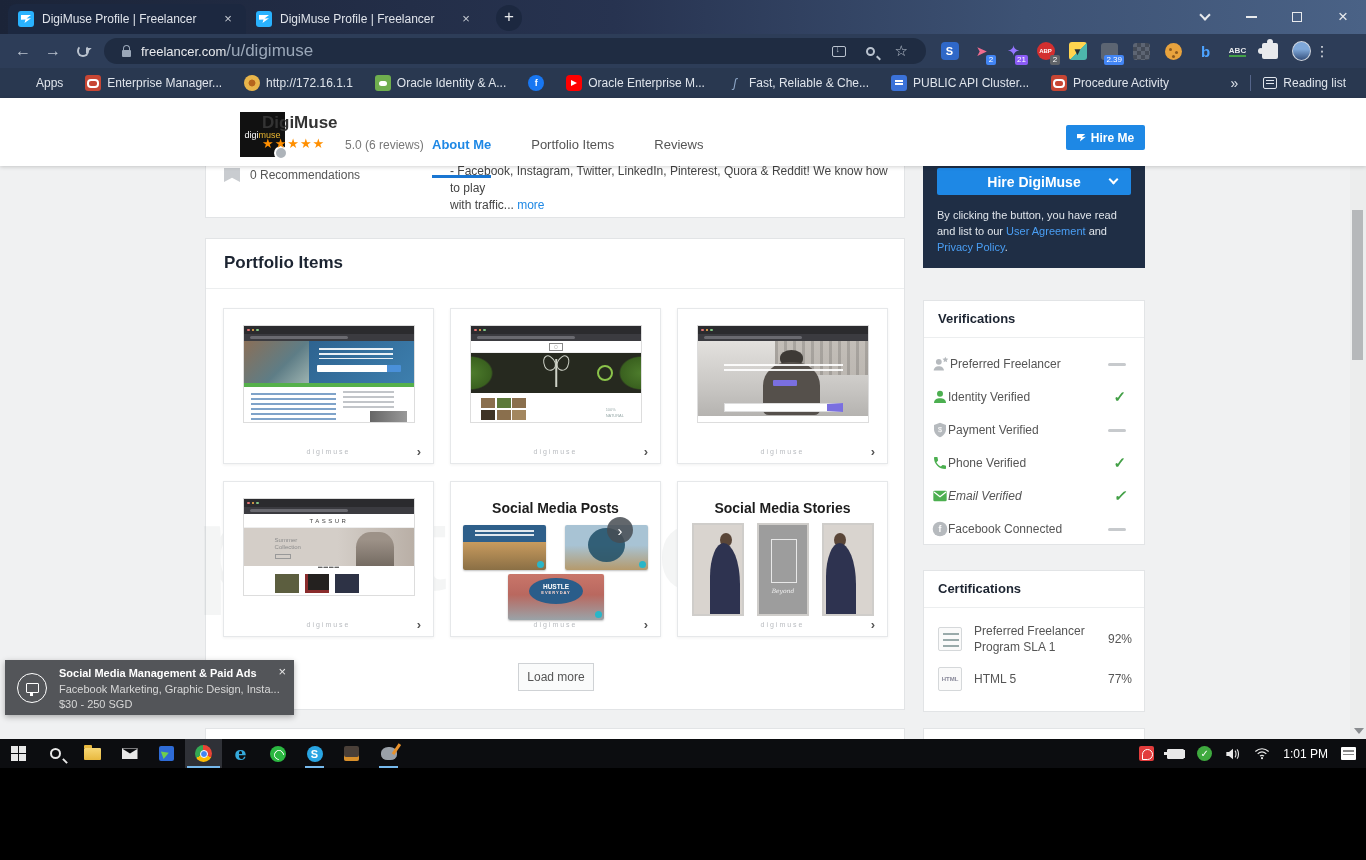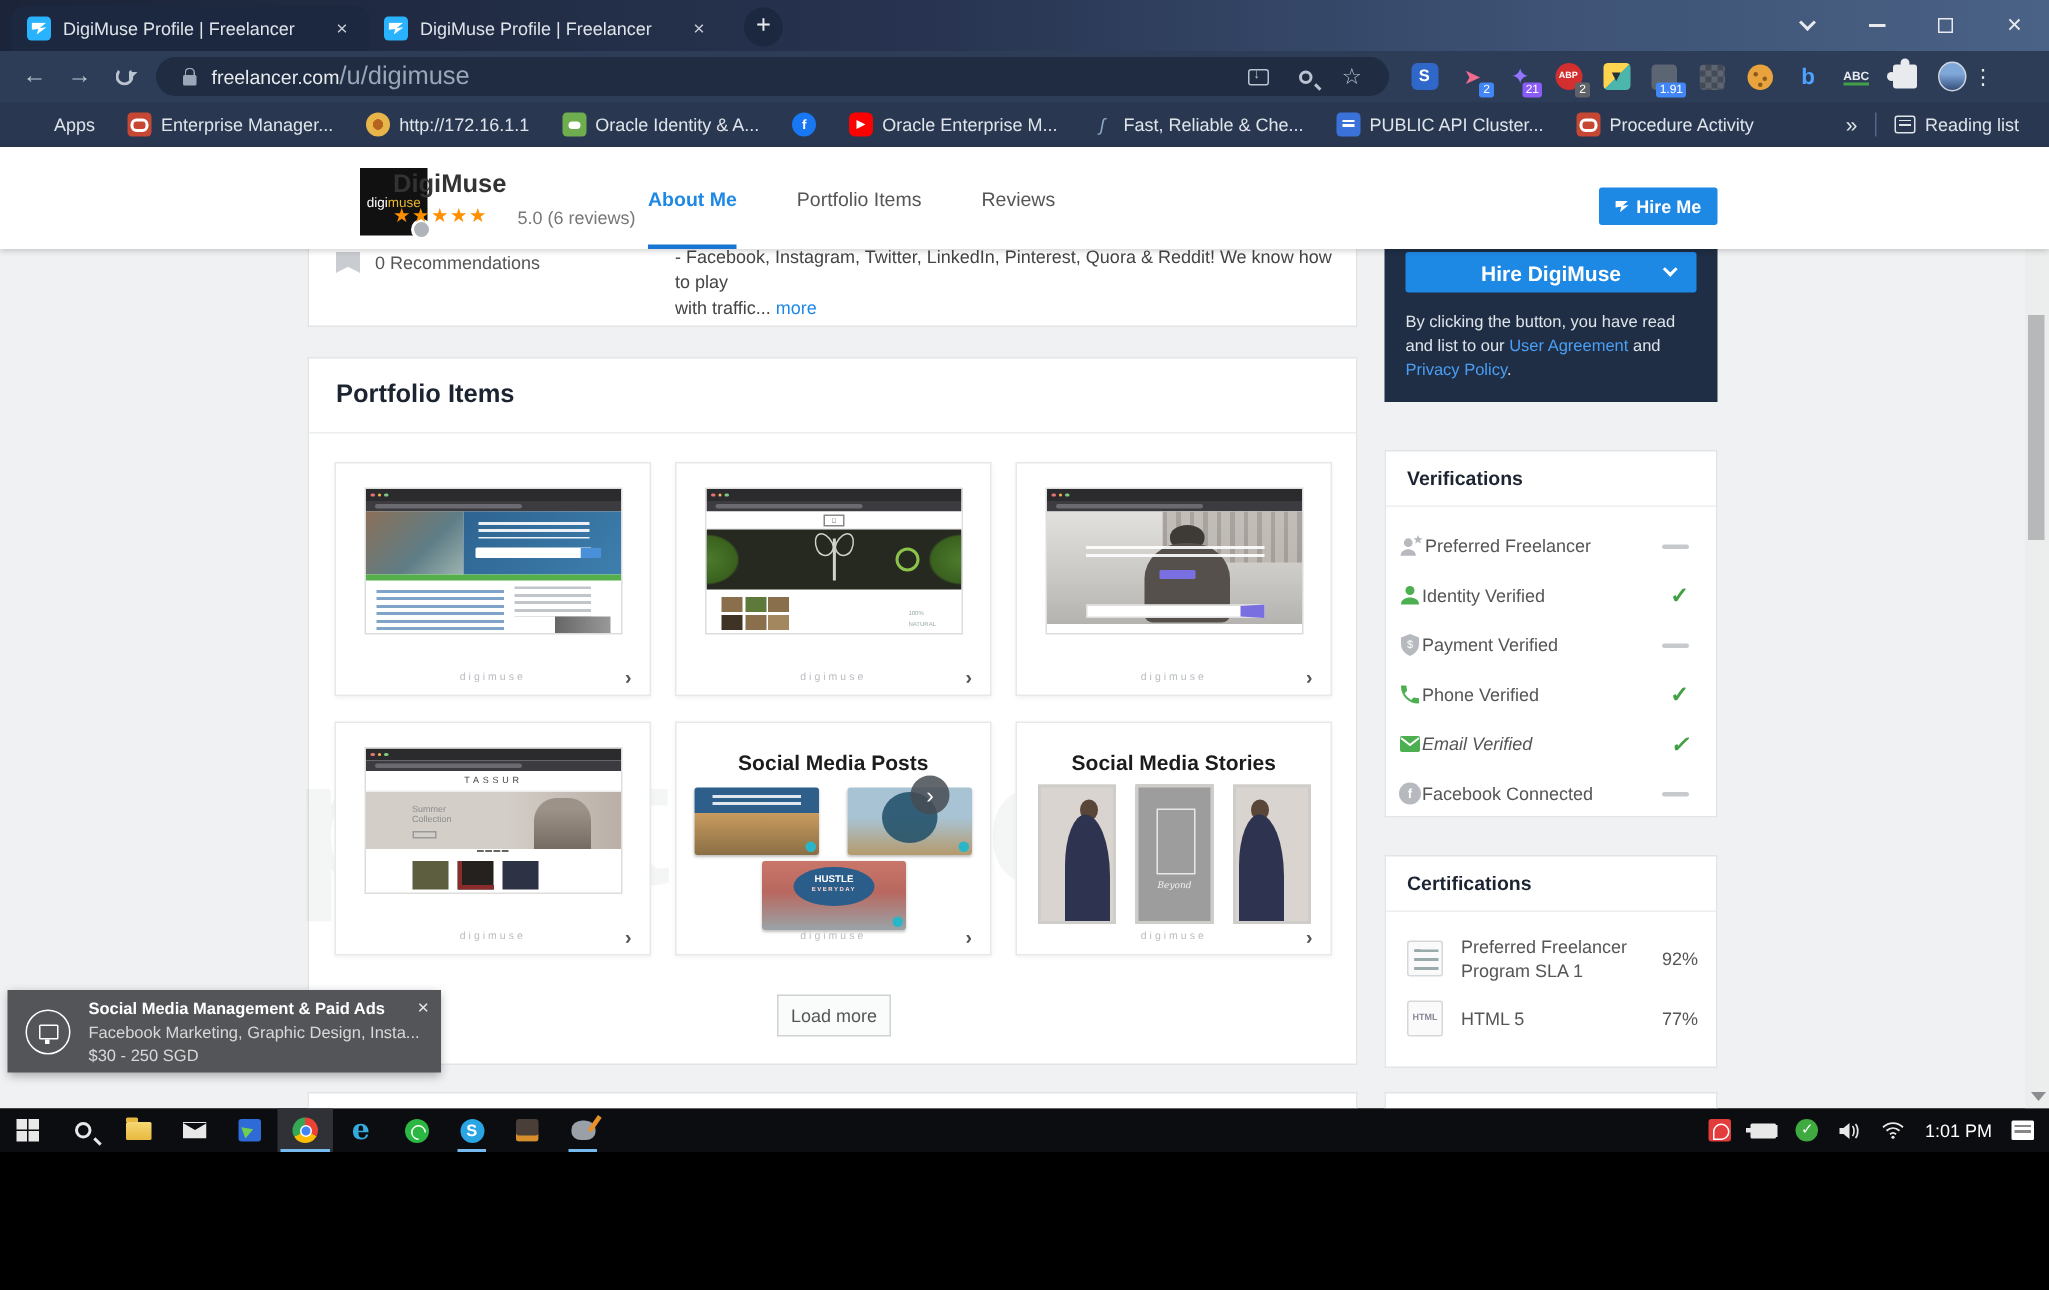--- a/index.html
+++ b/index.html
@@ -83,21 +83,21 @@
   .scroll-up { top:5px; border-bottom:6px solid #8a8d90; }
   .scroll-down { bottom:5px; border-top:6px solid #8a8d90; }
 
   .profile-header { position:absolute; top:98px; left:0; width:1366px; height:68px; background:#fff; box-shadow:0 1px 4px rgba(0,0,0,.18); z-index:20; }
   .pavatar { position:absolute; left:200px; top:14px; width:45px; height:45px; background:#111; color:#fff; font-size:9px; display:flex; align-items:center; justify-content:center;margin-left:40px; }
   .pavatar b { color:#e8b531; font-weight:normal; }
   .pavatar::after { content:""; position:absolute; right:-3px; bottom:-3px; width:10px; height:10px; border-radius:50%; background:#aeb4ba; border:2px solid #fff; }
   .pname { position:absolute; left:262px; top:15px; font-size:17px; font-weight:bold; color:#333; }
   .pstars { position:absolute; left:262px; top:38px; font-size:13px; color:#ff8f00; letter-spacing:1px; }
   .previews { position:absolute; left:345px; top:40px; font-size:12px; color:#777; }
-  .ptabs { position:absolute; left:432px; top:0; height:68px; display:flex; gap:40px; align-items:center; font-size:13px; color:#555; }
+  .ptabs { position:absolute; left:432px; top:12px; height:68px; display:flex; gap:40px; align-items:center; font-size:13px; color:#555; }
   .ptab { height:68px; display:flex; align-items:center; }
   .ptab.active { color:#1e88e5; font-weight:bold; box-shadow:inset 0 -3px 0 #1976d2; }
   .hireme { position:absolute; left:1066px; top:27px; width:79px; height:25px; background:#1e88e5; color:#fff; font-size:12px; font-weight:bold; display:flex; align-items:center; justify-content:center; gap:5px; border-radius:2px; }
   .bird { width:9px; height:8px; background:#fff; clip-path:polygon(0 0, 100% 0, 55% 45%, 100% 40%, 35% 100%, 45% 55%, 0 60%); }
 
   .card { position:absolute; background:#fff; border:1px solid #e2e4e6; }
   .about-card { left:205px; top:160px; width:700px; height:58px; border-top:none; }
   .rec-row { position:absolute; left:18px; top:8px; display:flex; gap:10px; align-items:center; font-size:12px; color:#555; }
   .rec-icon { width:16px; height:14px; background:#c9ccd0; clip-path:polygon(0 0,100% 0,100% 100%,50% 70%,0 100%); }
   .bio { position:absolute; left:244px; top:3px; width:445px; font-size:12px; color:#444; line-height:17px; }
@@ -318,21 +318,21 @@
       </span>
     <span class="ext">
         <span class="ext-abp">ABP</span>
         <span class="badge gray">2</span>
       </span>
     <span class="ext">
         <span class="ext-save">▼</span>
       </span>
     <span class="ext">
         <span class="ext-gray"></span>
-        <span class="badge">1.91</span>
+        <span class="badge">2.39</span>
       </span>
     <span class="ext">
         <span class="ext-checker"></span>
       </span>
     <span class="ext">
         <span class="ext-cookie"></span>
       </span>
     <span class="ext">
         <span class="ext-b">b</span>
       </span>

